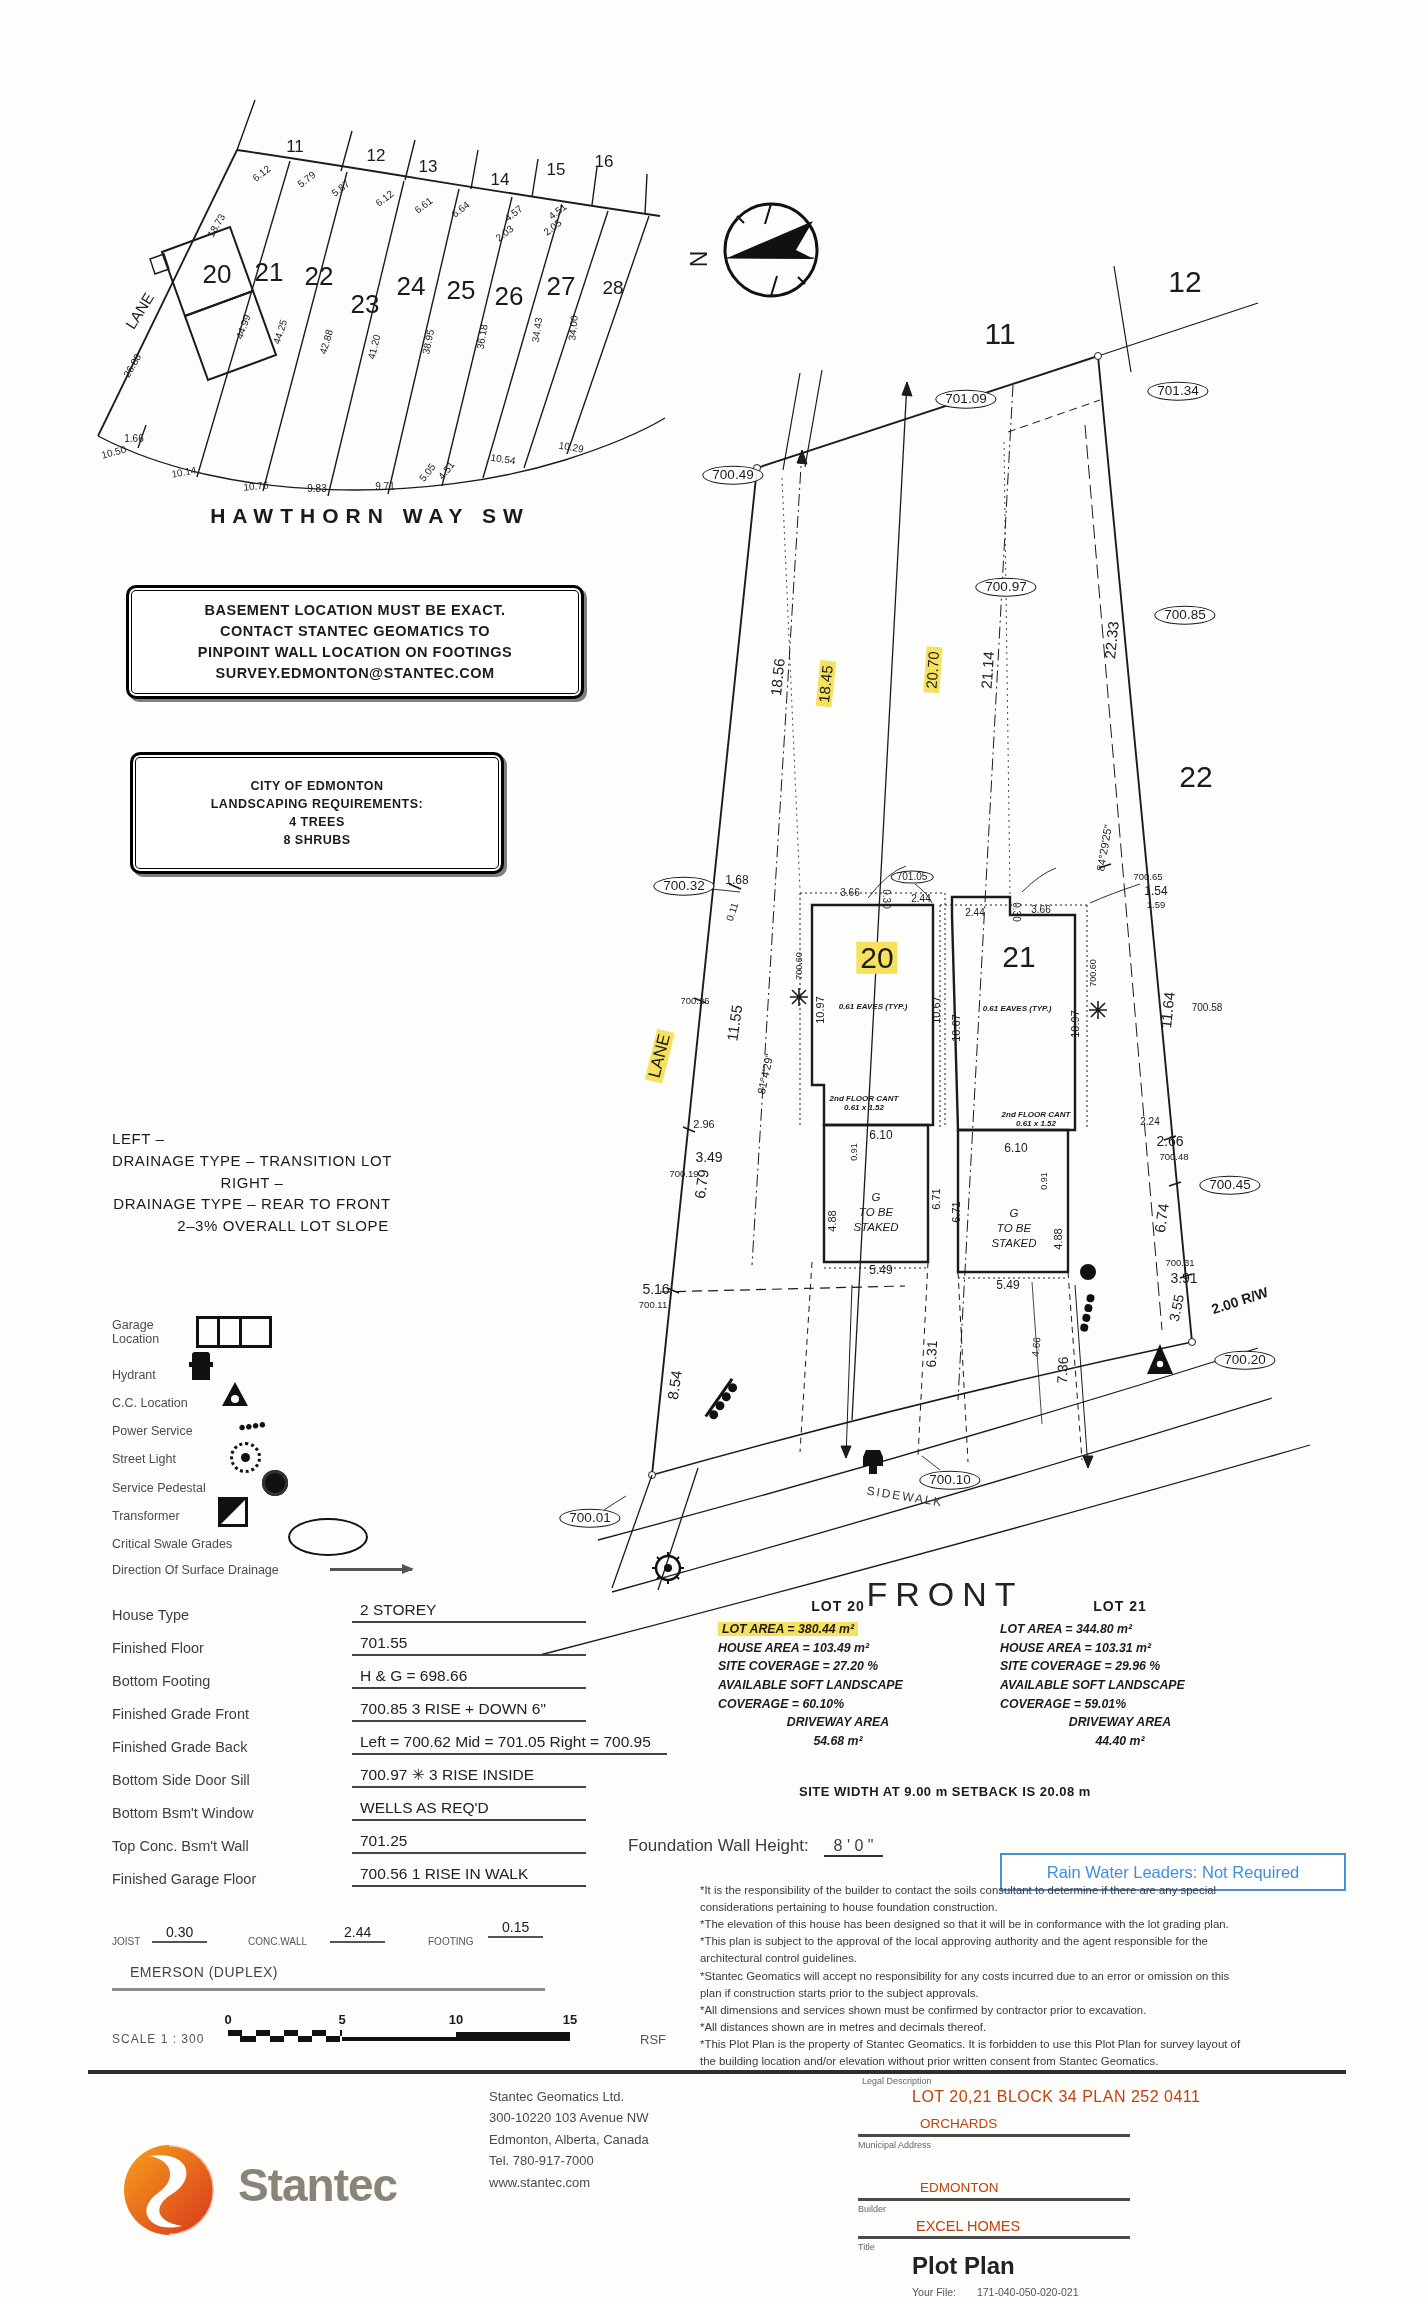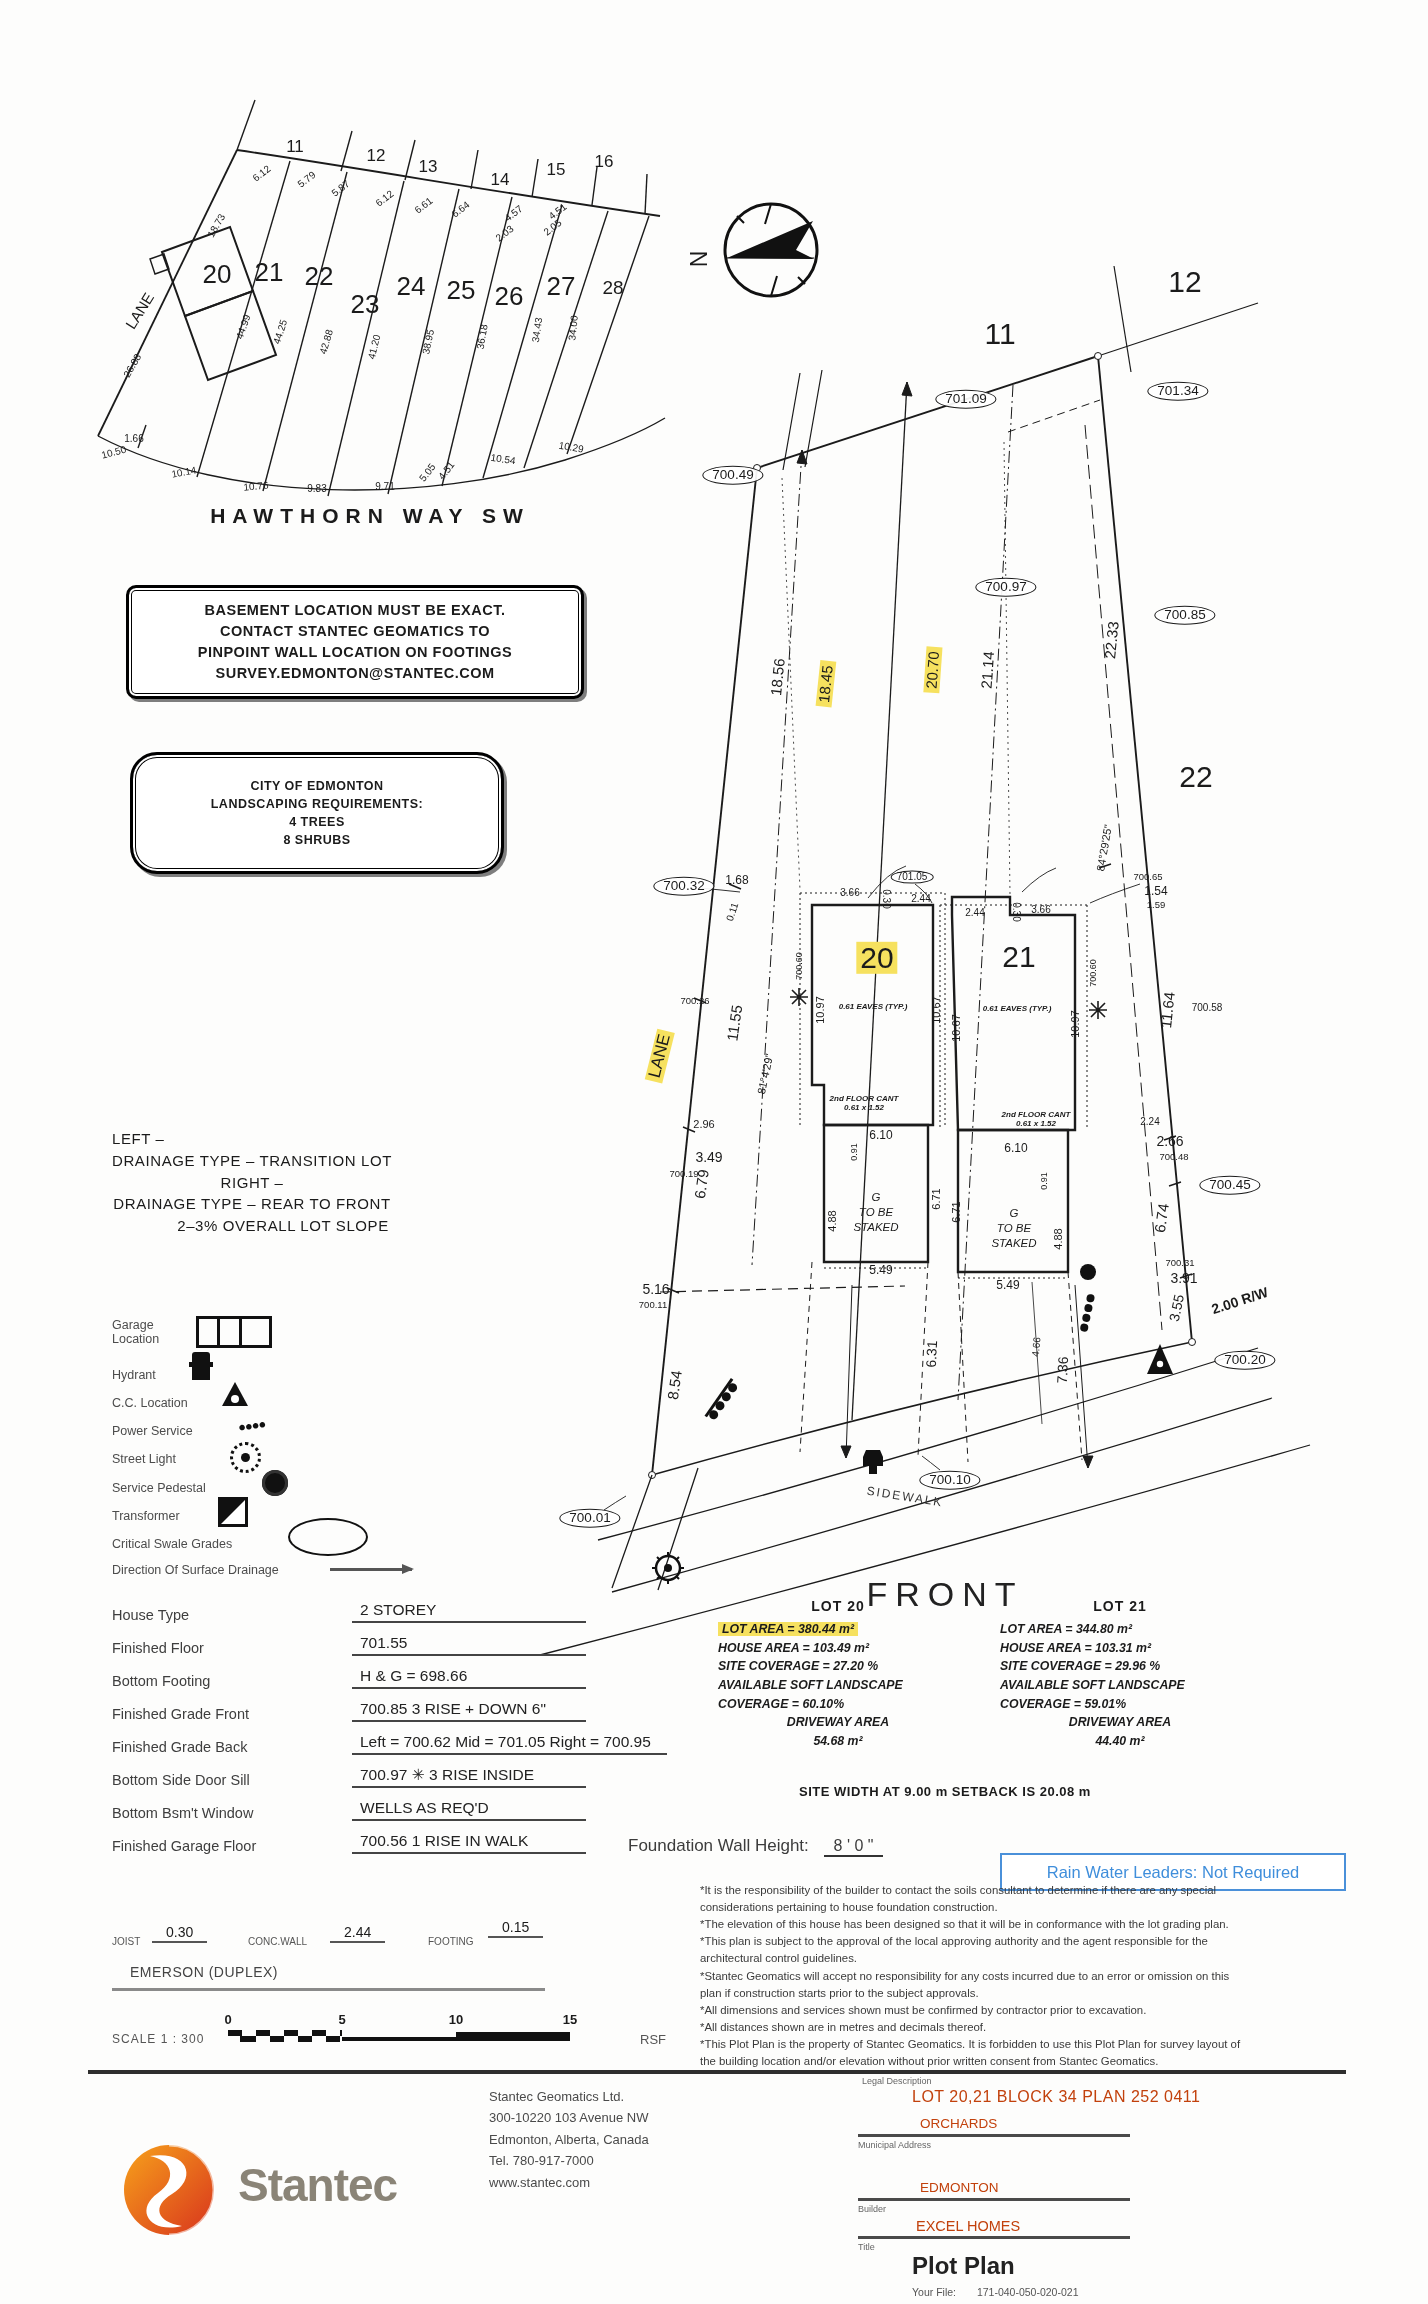--- a/index.html
+++ b/index.html
@@ -16,21 +16,21 @@
   .s-b{font-weight:bold;}
   .s-street{font-size:21px;letter-spacing:7px;font-weight:600;white-space:nowrap;}
   .s-sp1{letter-spacing:2px;color:#333;}
   .s-sp2{font-size:34px;letter-spacing:8px;color:#222;}
   .notice{position:absolute;border:3.5px solid #000;border-radius:10px;background:#fff;
           box-shadow:3px 3px 0 rgba(0,0,0,.5), inset 0 0 0 2px #fff, inset 0 0 0 3px #000;
           display:flex;flex-direction:column;justify-content:center;align-items:center;
           font-weight:bold;text-align:center;}
   .notice .line{line-height:1.45;}
   #notice-basement{left:126px;top:585px;width:452px;height:108px;font-size:14.5px;letter-spacing:.5px;}
-  #notice-landscape{left:130px;top:752px;width:368px;height:116px;font-size:12.5px;letter-spacing:.5px;border-radius:27px;}
+  #notice-landscape{left:130px;top:752px;width:368px;height:116px;font-size:12.5px;letter-spacing:.5px;}
   #drainage{position:absolute;left:112px;top:1128px;font-size:15px;letter-spacing:.6px;}
   #drainage .line{line-height:1.45;}
   #drainage .grp2{text-align:center;}
   #drainage .grp2 .line:last-child{margin-left:62px;}
   #legend{position:absolute;left:0;top:0;}
   .lg-label{position:absolute;font-size:12.5px;color:#4c4c4c;line-height:1.15;white-space:pre;}
   .lg-icon{position:absolute;}
   .icon-car{width:70px;height:26px;border:3px solid #111;}
   .icon-car::before{content:"";position:absolute;left:18px;top:0;height:100%;border-left:3px solid #111;}
   .icon-car::after{content:"";position:absolute;left:40px;top:0;height:100%;border-left:3px solid #111;}
@@ -438,20 +438,24 @@
       </div>
       <div class="d-row">
         <span class="d-label">Bottom  Side  Door Sill</span>
         <span class="d-value">700.97 ✳ 3 RISE INSIDE</span>
       </div>
       <div class="d-row">
         <span class="d-label">Bottom Bsm't Window</span>
         <span class="d-value">WELLS AS REQ'D</span>
       </div>
       <div class="d-row">
+        <span class="d-label">Top Conc. Bsm't Wall</span>
+        <span class="d-value">701.25</span>
+      </div>
+      <div class="d-row">
         <span class="d-label">Finished  Garage Floor</span>
         <span class="d-value">700.56   1 RISE IN WALK</span>
       </div>
     </div>
   <span class="joist-lbl" style="left:112px;top:1936px">JOIST</span>
   <span class="joist-val" style="left:152px;top:1924px">0.30</span>
   <span class="joist-lbl" style="left:248px;top:1936px">CONC.WALL</span>
   <span class="joist-val" style="left:330px;top:1924px">2.44</span>
   <span class="joist-lbl" style="left:428px;top:1936px">FOOTING</span>
   <span class="joist-val" style="left:488px;top:1919px">0.15</span>

